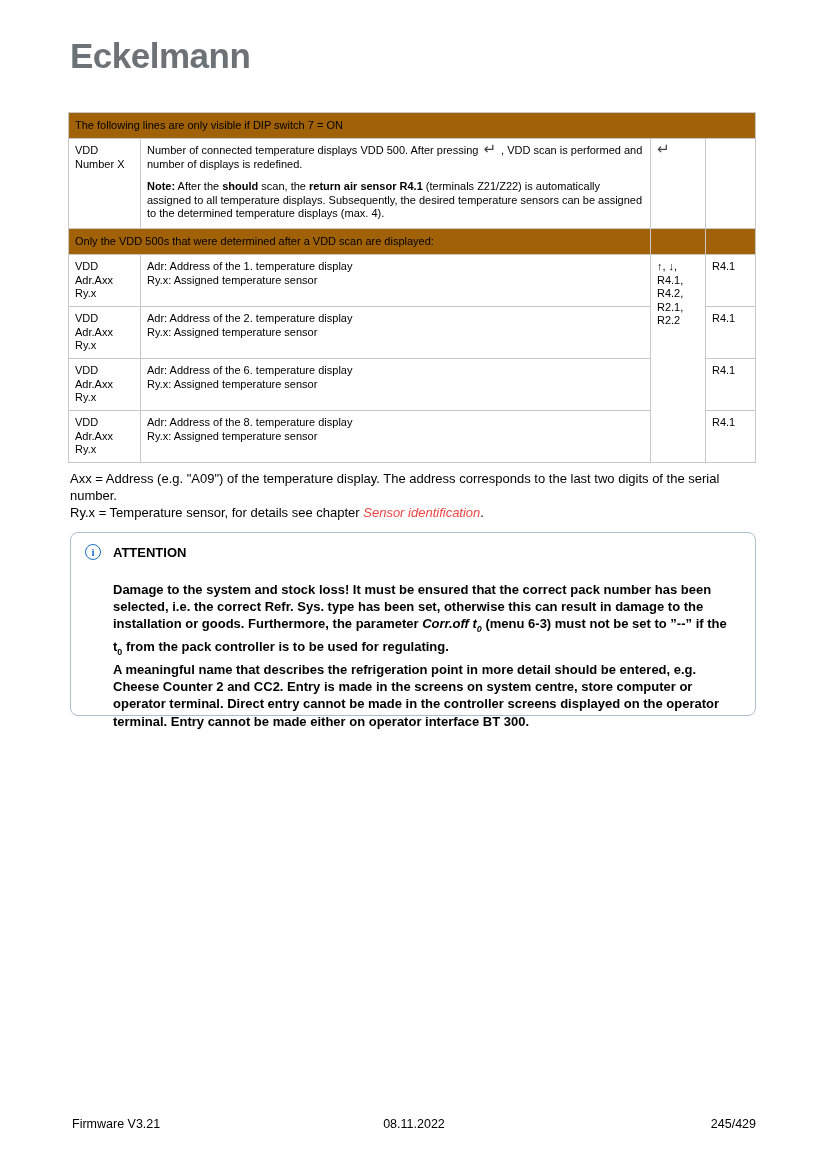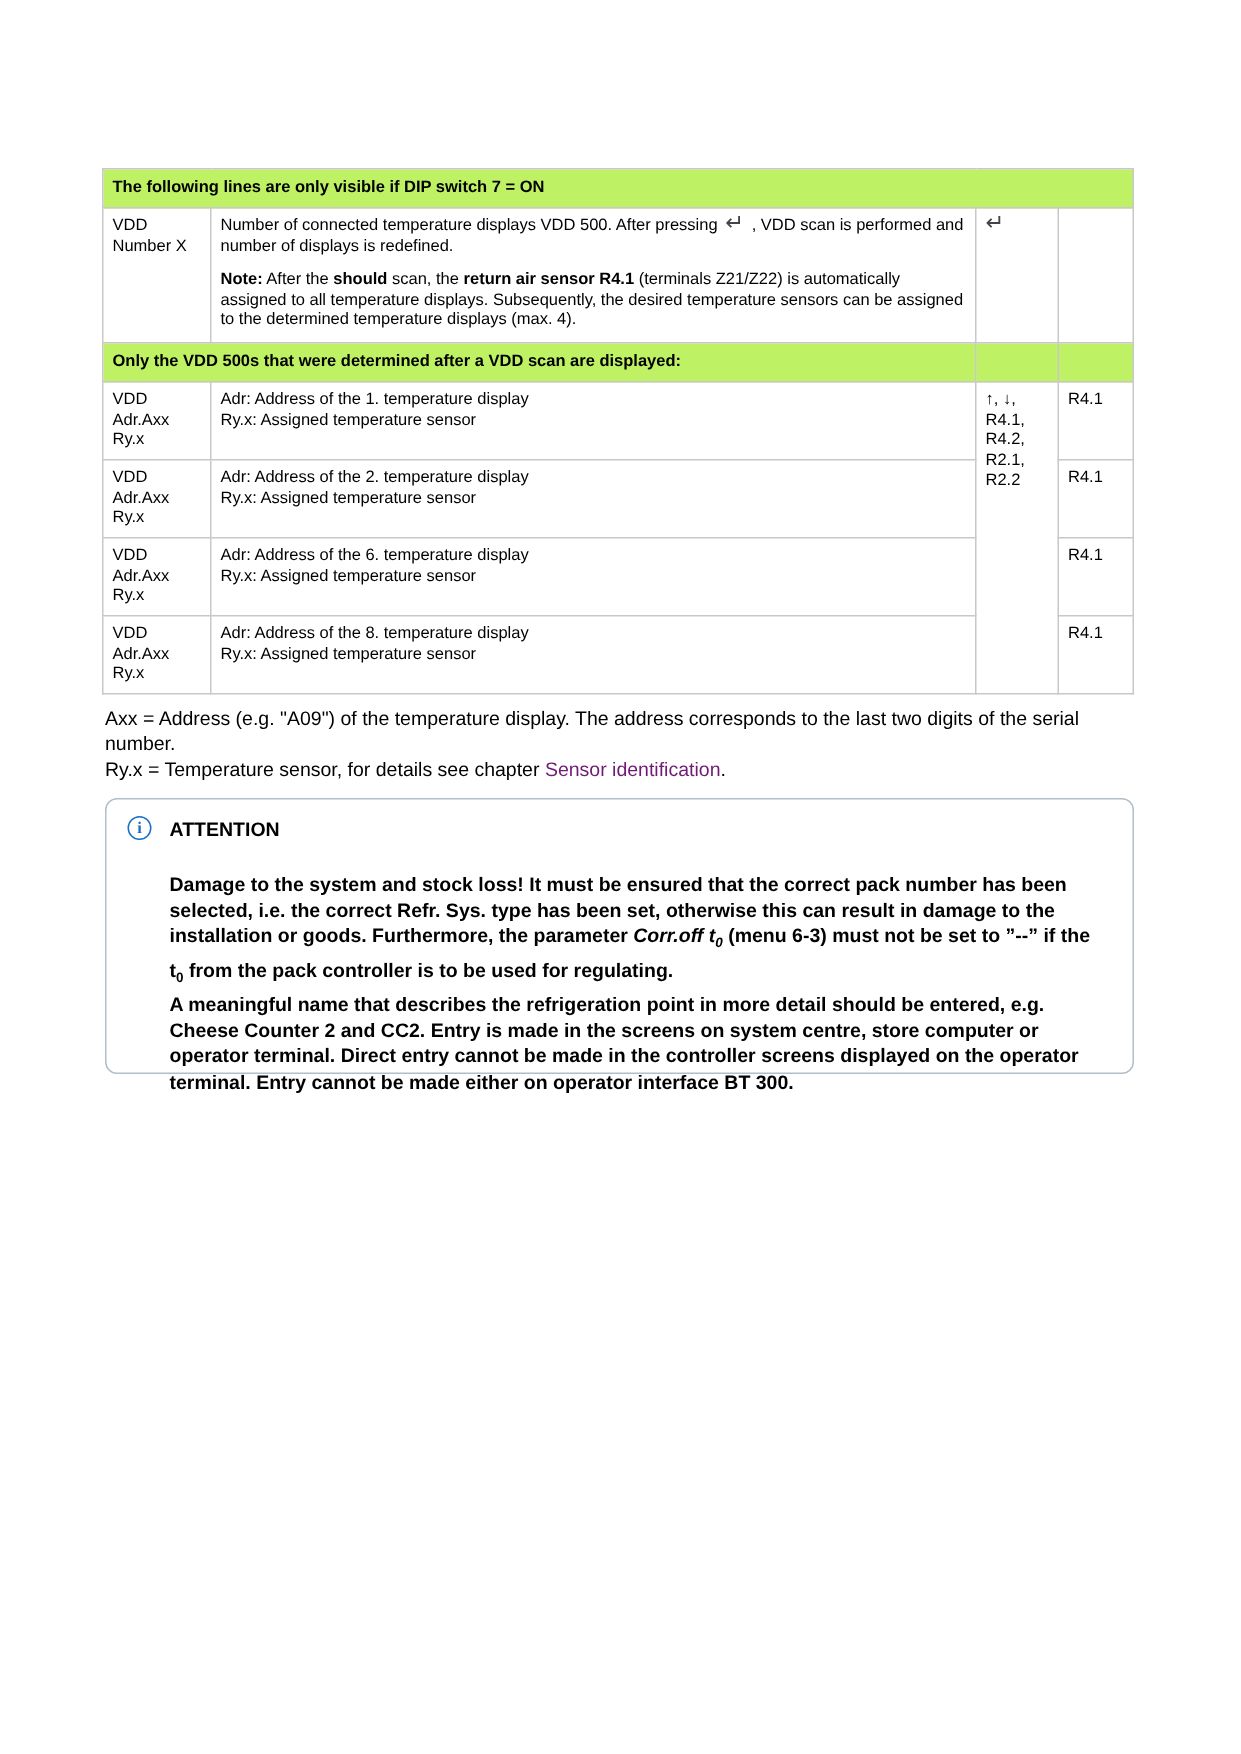--- a/index.html
+++ b/index.html
@@ -16,34 +16,34 @@
   
   .param-table {
     position: absolute; left: 68px; top: 112px; width: 687px;
     border-collapse: collapse; table-layout: fixed;
     font-size: 11px; line-height: 13.5px;
   }
   .param-table td {
     border: 1px solid #c8c8c8; vertical-align: top; padding: 5px 6px;
   }
   .section-row td {
-    background: #bef264; font-weight: 700; height: 26px; padding-top: 6px;
+    background: #a16207; font-weight: 400; height: 26px; padding-top: 6px;
   }
   .row-number td { height: 90px; }
   .row-data td { height: 52px; }
   .pre { white-space: pre-line; }
   .desc-p.note { margin-top: 9px; }
   .enter-key { font-size: 15px; line-height: 10px; color: #44424a; margin: 0 2px; }
   .c-entry .enter-key { margin: 0; }
   
   .legend {
     position: absolute; left: 70px; top: 470px; width: 688px;
     font-size: 13px; line-height: 17px;
   }
-  .link { color: #701a75; text-decoration: none; cursor: pointer; }
+  .link { color: #ef4444; text-decoration: none; cursor: pointer; font-style: italic; }
   
   .attention-box {
     position: absolute; left: 70px; top: 532px; width: 686px; height: 184px;
     border: 1px solid #b0bfc9; border-radius: 8px; background: #fff;
     padding: 11px 18px 10px 14px;
   }
   .att-head { display: flex; align-items: center; gap: 12px; }
   .info-icon {
     width: 16px; height: 16px; border: 1.6px solid #1a6fc4; border-radius: 50%;
     color: #1a6fc4; font-size: 11px; font-weight: 700; font-family: "Liberation Serif", serif;
@@ -61,20 +61,21 @@
   }
   .f-left { flex: 1; text-align: left; }
   .f-center { flex: 1; text-align: center; }
   .f-right { flex: 1; text-align: right; }
 </style>
 </head>
 <body>
 
 <div class="page">
 
+  <div class="logo">Eckelmann</div>
 
   <table class="param-table">
     <colgroup>
       <col style="width:72px">
         <col style="width:510px">
         <col style="width:55px">
         <col style="width:50px">
     </colgroup>
     <tbody>
       <tr class="section-row">
@@ -147,14 +148,19 @@
     <div class="att-head">
       <span class="info-icon">i</span>
       <span class="att-title">ATTENTION</span>
     </div>
     <div class="att-body">
       <b>Damage to the system and stock loss!</b><span> It must be ensured that the correct pack number has been selected, i.e. the correct Refr. Sys. type has been set, otherwise this can result in damage to the installation or goods. Furthermore, the parameter </span><i><span>Corr.off t</span><sub>0</sub></i><span> (menu 6-3) must not be set to ”--” if the t</span><sub>0</sub><span> from the pack controller is to be used for regulating.</span><br>
       <span>A meaningful name that describes the refrigeration point in more detail should be entered, e.g. Cheese Counter 2 and CC2. Entry is made in the screens on system centre, store computer or operator terminal. Direct entry cannot be made in the controller screens displayed on the operator terminal. Entry cannot be made either on operator interface BT 300.</span>
     </div>
   </div>
 
+  <div class="footer">
+    <span class="f-left">Firmware V3.21</span>
+    <span class="f-center">08.11.2022</span>
+    <span class="f-right">245/429</span>
+  </div>
 
 </div>
 
 </body></html>

